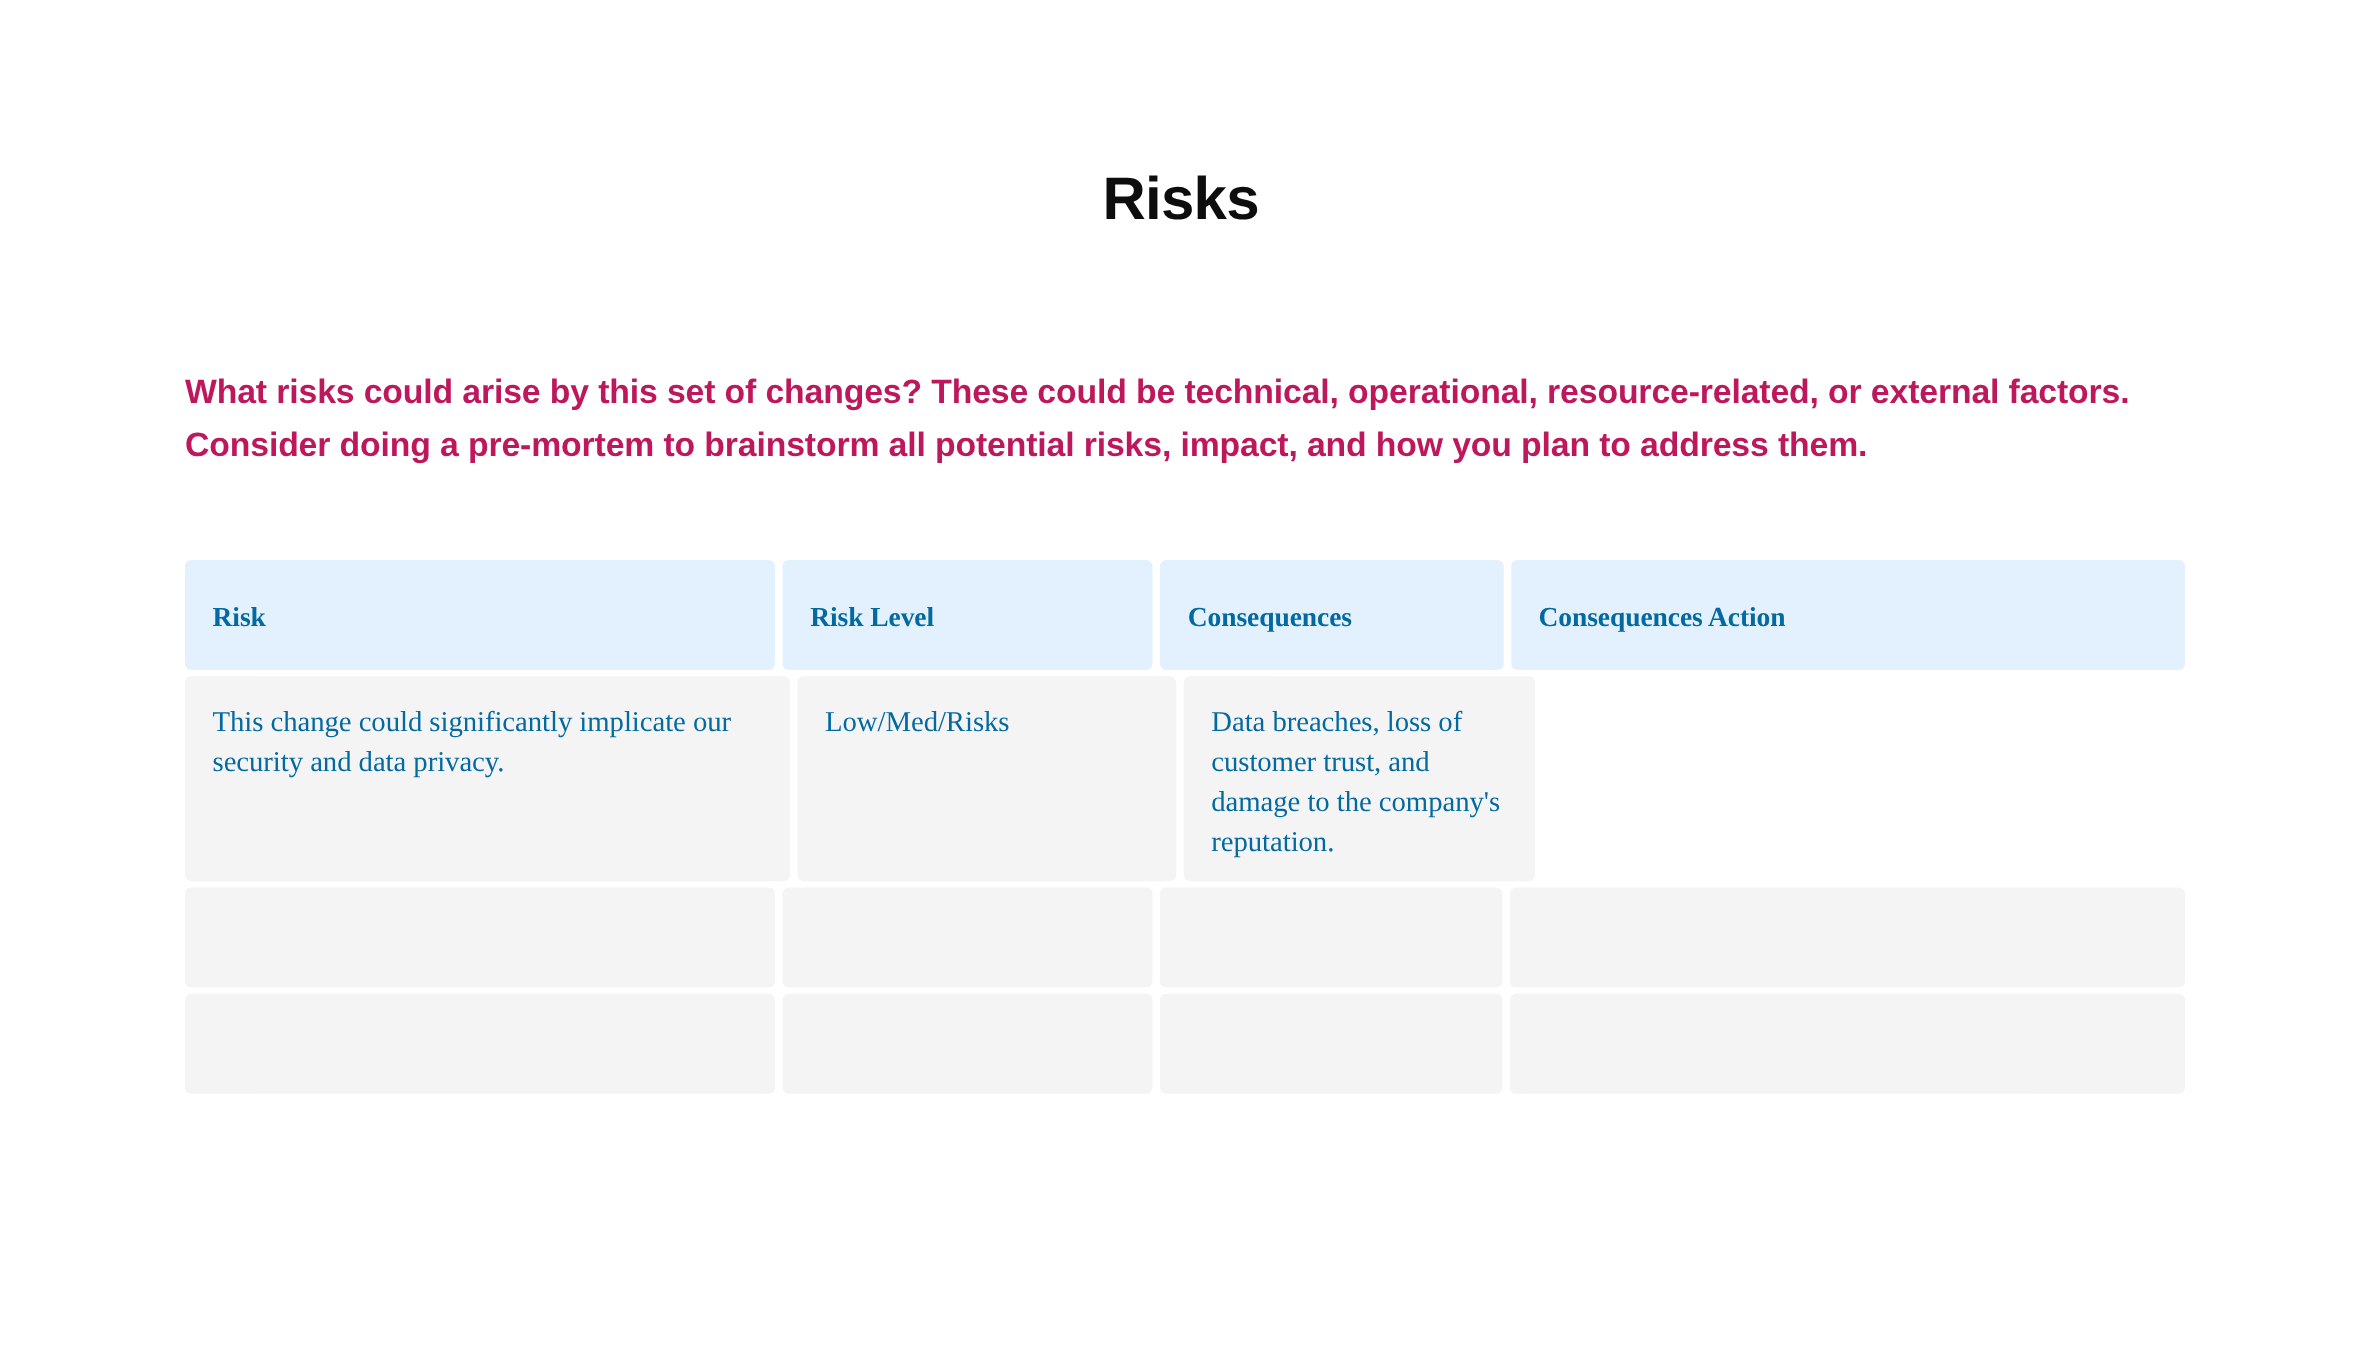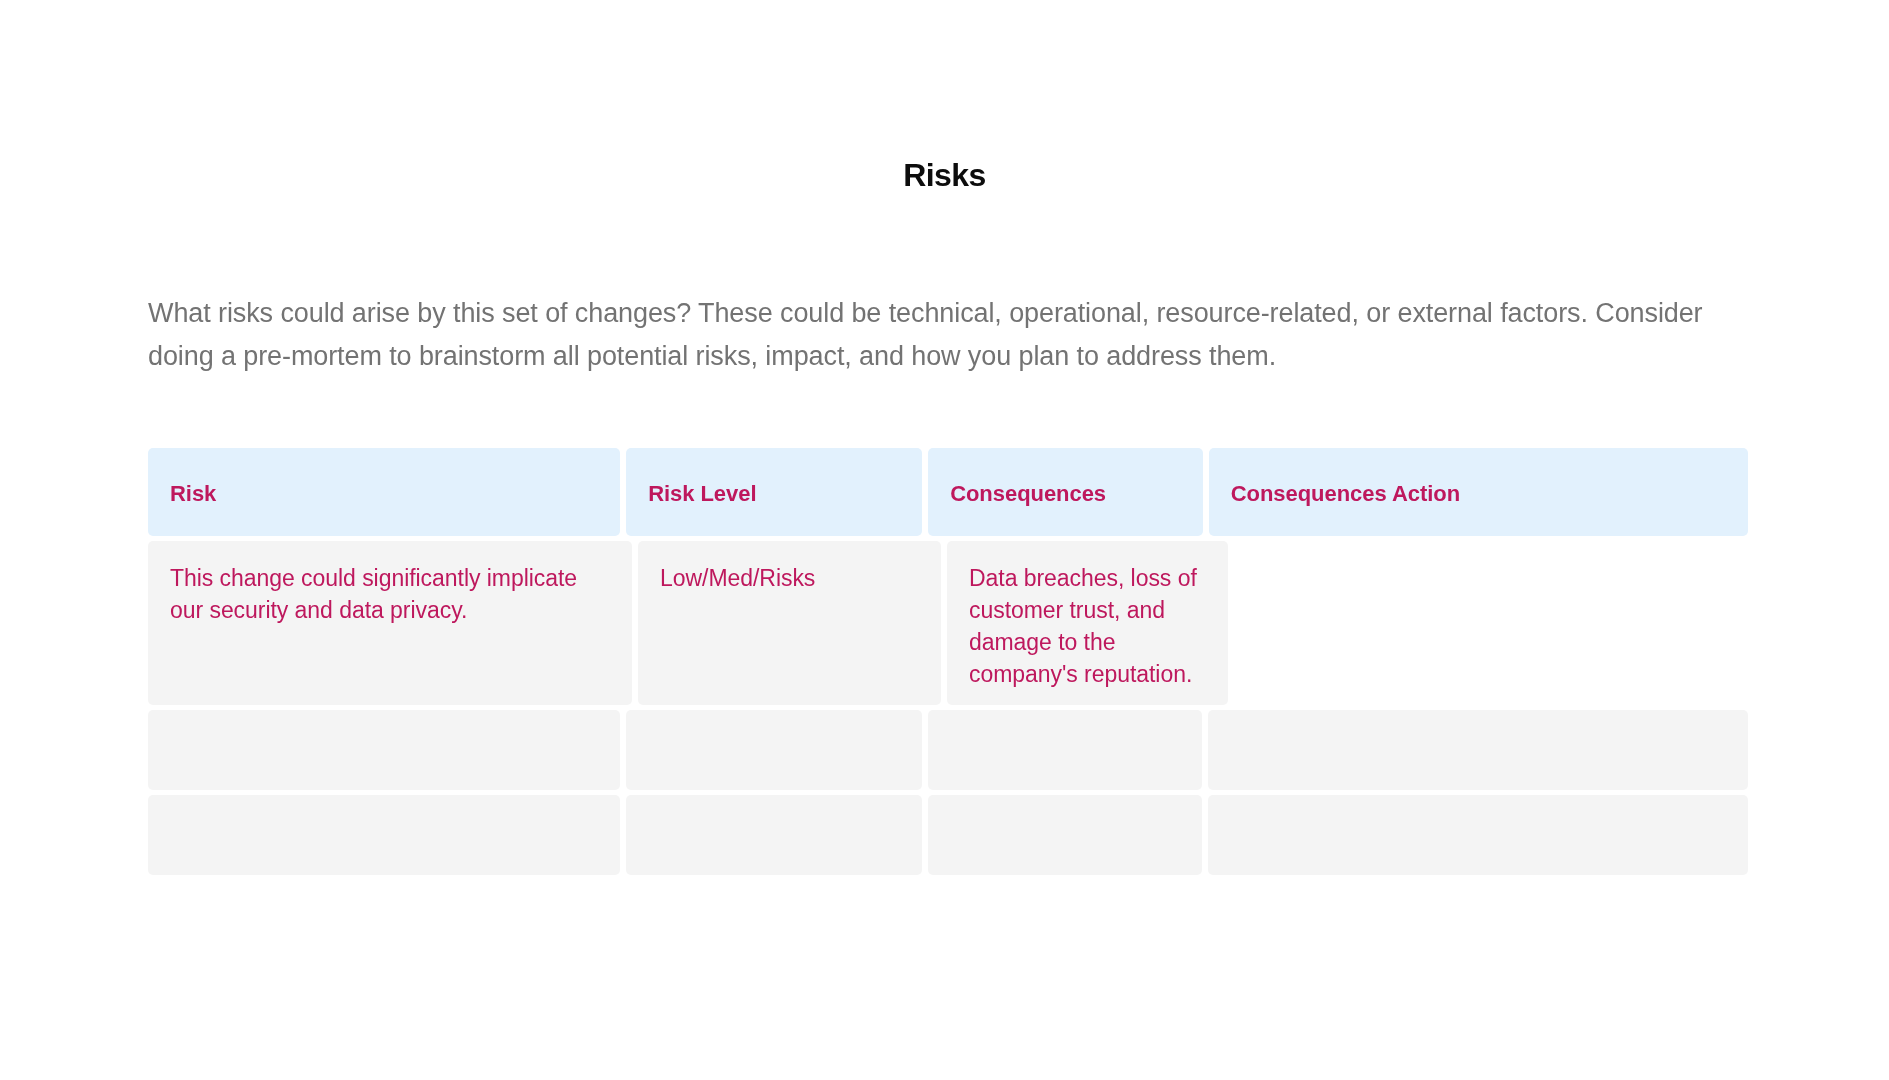--- a/index.html
+++ b/index.html
@@ -20,40 +20,41 @@
     position: relative;
     width: 1889px;
     height: 1080px;
     background: #ffffff;
   }
 
   
   #page-title {
     position: absolute;
     left: 0;
-    top: 146px;
+    top: 131px;
     width: 1889px;
     text-align: center;
-    font-size: 32px;
+    font-size: 48px;
     font-weight: 700;
     letter-spacing: -0.6px;
     line-height: 58px;
     color: #0d0d0d;
   }
 
   
   #intro-paragraph {
     position: absolute;
     left: 148px;
     top: 292px;
     width: 1560px;
     font-size: 27px;
     line-height: 43px;
-    color: #737373;
+    color: #be185d;
     letter-spacing: -0.1px;
+    font-weight: bold;
   }
 
   
   #risk-table {
     position: absolute;
     left: 148px;
     top: 448px;
     width: 1600px;
   }
 
@@ -62,23 +63,24 @@
     gap: 6px;
     margin-bottom: 5px;
   }
 
   .cell {
     background: #f4f4f4;
     border-radius: 5px;
     padding: 21px 22px 10px 22px;
     font-size: 23px;
     line-height: 32px;
-    color: #be185d;
+    color: #0369a1;
     letter-spacing: -0.05px;
     overflow: hidden;
+    font-family: Liberation Serif, serif;
   }
 
   .header-row .cell {
     background: #e2f1fd;
     font-weight: 700;
     font-size: 22px;
     padding-top: 30px;
     height: 88px;
   }
 

